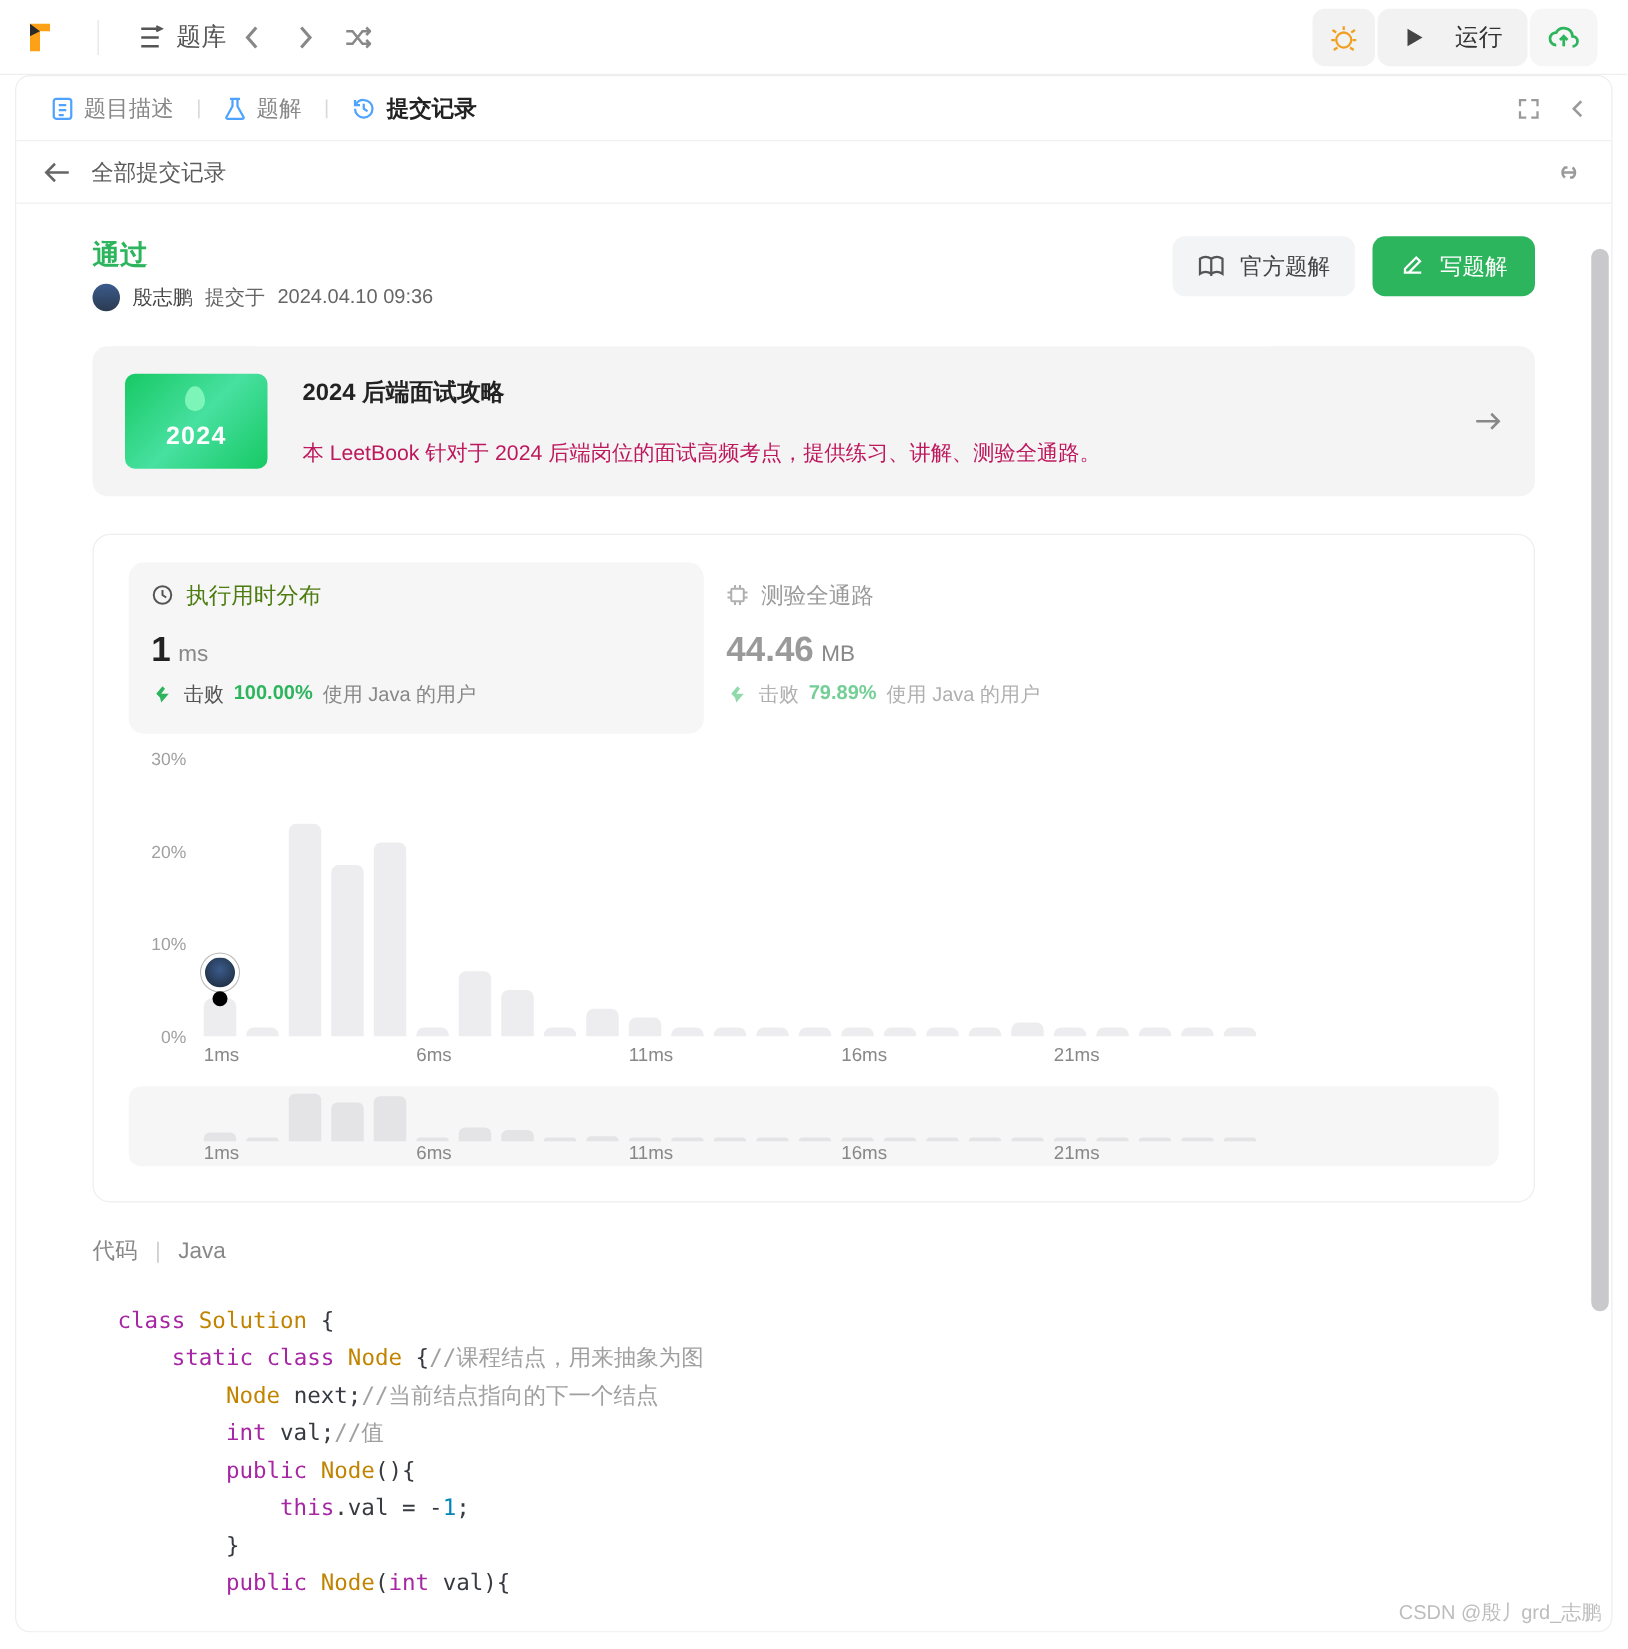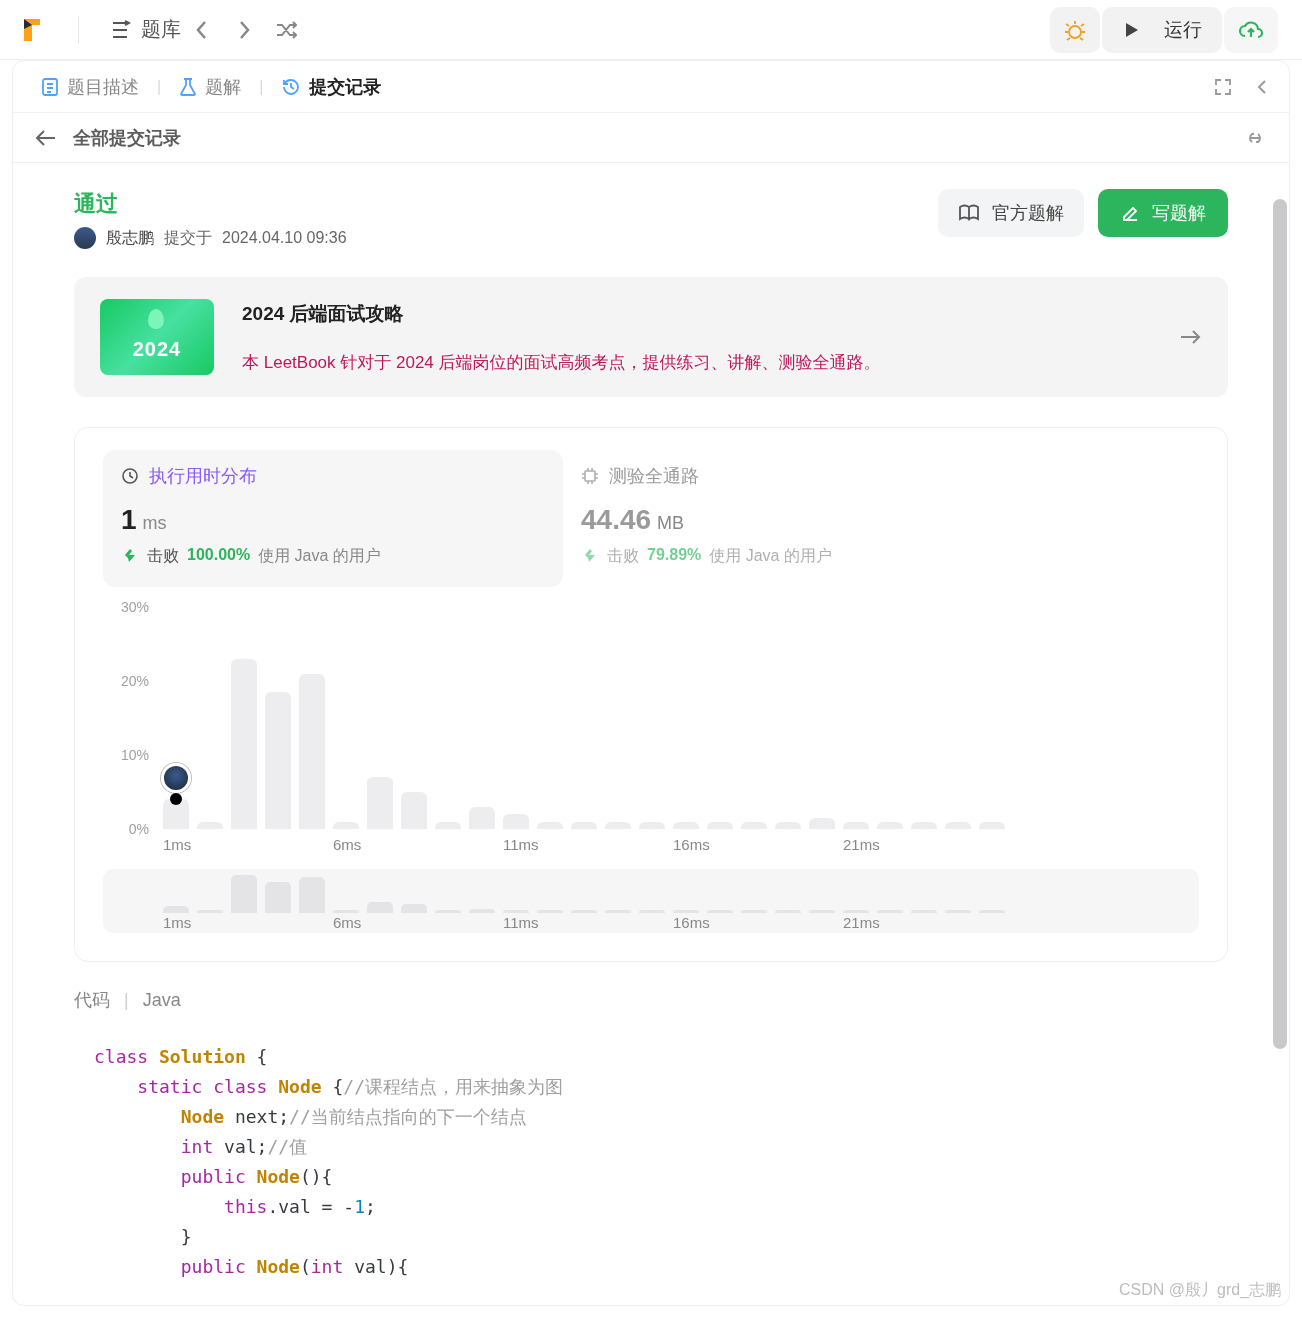--- a/index.html
+++ b/index.html
@@ -16,48 +16,48 @@
 .btn-grey { background:#f2f2f3; }
 .btn-plain { background:#f6f6f7; }
 
 .panel { margin:0 12px; border:1px solid #eee; border-radius:12px; overflow:hidden; position:relative; }
 .tabs { height:52px; display:flex; align-items:center; padding:0 20px; border-bottom:1px solid #f0f0f0; gap:10px; }
 .tab { display:flex; align-items:center; gap:8px; font-size:18px; color:#888; padding:0 8px; }
 .tab.active { color:#222; font-weight:600; }
 .tabs .sep { color:#d9d9d9; }
 .tab-action-right { margin-left:auto; display:flex; gap:22px; color:#9a9a9a; }
 
-.subrow { height:50px; display:flex; align-items:center; padding:0 22px; gap:16px; border-bottom:1px solid #f0f0f0;font-weight:bold; }
+.subrow { height:50px; display:flex; align-items:center; padding:0 22px; gap:16px; border-bottom:1px solid #f0f0f0; }
 .subrow .title { font-size:18px; color:#5c5c5c; }
 .link-icon { margin-left:auto; color:#9a9a9a; }
 
 .content { padding:26px 0 0 0; height:1142px; overflow:hidden; position:relative; }
 .inner { margin:0 auto; width:1154px; }
 
 .status-row { display:flex; align-items:flex-start; }
 .status-left .pass { color:#2db55d; font-size:22px; font-weight:600; }
 .submit-info { display:flex; align-items:center; gap:10px; margin-top:8px; font-size:16px; color:#666;text-align:center; }
 .avatar { width:22px; height:22px; border-radius:50%; background:linear-gradient(#3b5b8c,#2a3a50); }
 .head-btns { margin-left:auto; display:flex; gap:14px; }
 .btn-light { background:#f3f4f5; border-radius:10px; padding:12px 20px; display:flex; align-items:center; gap:12px; font-size:18px; color:#444; }
-.btn-green { background:#2db55d; color:#fff; border-radius:10px; padding:12px 22px; display:flex; align-items:center; gap:12px; font-size:18px; }
+.btn-green { background:#2db55d; color:#fff; border-radius:10px; padding:12px 22px; display:flex; gap:12px; font-size:18px; }
 
 .promo { margin-top:28px; background:#f4f4f5; border-radius:12px; padding:22px 26px; display:flex; align-items:center; gap:28px; }
 .promo-img { width:114px; height:76px; border-radius:8px; background:linear-gradient(135deg,#17c964 0%,#47e0a0 50%,#17c964 100%); display:flex; align-items:center; justify-content:center; position:relative; overflow:hidden; }
 .promo-img::before { content:""; position:absolute; top:10px; left:48px; width:16px; height:20px; background:#7df5b8; border-radius:50% 50% 50% 50%/60% 60% 40% 40%; }
 .promo-img .yr { position:absolute; bottom:14px; width:100%; text-align:center; font-weight:800; font-size:20px; color:#fff; letter-spacing:1px; }
 .promo-txt h4 { font-size:19px; font-weight:600; color:#222; }
 .promo-txt p { font-size:17px; color:#be185d; margin-top:24px; }
 .promo-arrow { margin-left:auto; color:#888; }
 
 .stats-box { margin-top:30px; border:1px solid #eee; border-radius:14px; padding:22px 28px 28px 28px; }
 .stats-top { display:flex; }
 .stat-card { flex:1; padding:14px 18px 20px 18px; border-radius:12px; }
 .stat-card.active { background:#f6f6f7; }
-.sc-head { display:flex; align-items:center; gap:10px; font-size:18px; color:#8b5cf6; }
+.sc-head { display:flex; align-items:center; gap:10px; font-size:18px; color:#4d7c0f; }
 .sc-head.muted { color:#9a9a9a; }
 .big-row { display:flex; align-items:baseline; gap:6px; margin-top:16px; }
 .bignum { font-size:28px; font-weight:700; color:#222; }
 .bignum.muted { color:#9a9a9a; }
 .unit { font-size:18px; color:#888; }
 .beats { display:flex; align-items:flex-start; gap:8px; font-size:16px; margin-top:10px; }
 .beats .lbl { color:#555; }
 .beats .pct { color:#2db55d; font-weight:600; }
 .beats .suf { color:#888; }
 .beats.muted .lbl, .beats.muted .suf { color:#b0b0b0; }
@@ -77,21 +77,21 @@
 .mini-chart { margin-top:16px; background:#f6f6f7; border-radius:10px; height:64px; position:relative; padding-left:48px; }
 .mini-bars { position:absolute; left:60px; right:4px; bottom:20px; top:6px; display:flex; align-items:flex-end; gap:8px; }
 .mini-bar { width:26px; background:#e4e4e7; border-radius:5px 5px 0 0; }
 .mini-x { position:absolute; left:60px; right:4px; bottom:2px; display:flex; font-size:15px; color:#888; }
 .mini-x span { width:170px; }
 
 .code-head { margin-top:26px; display:flex; align-items:center; gap:14px; font-size:18px; color:#888; }
 .code-head .sep { color:#d0d0d0; }
 .code-block { margin-top:18px; font-family: "SF Mono", Consolas, monospace; font-size:18px; line-height:30px; white-space:pre; padding:12px 20px; border-radius:12px; }
 .k { color:#a626a4; } 
-.t { color:#c18401;font-weight:bold; } 
+.t { color:#c18401; } 
 .c { color:#a0a0a0; } 
 .pub { color:#a626a4; }
 .pun { color:#383a42; }
 .var { color:#383a42; }
 
 .watermark { position:absolute; right:8px; bottom:4px; font-size:16px; color:#bdbdbd; }
 .scroll-track { position:absolute; right:0; top:0; width:18px; height:100%; }
 .scroll-thumb { position:absolute; right:2px; top:36px; width:14px; height:850px; background:#c9c9cc; border-radius:7px; }
 svg { display:block; }
 </style>

